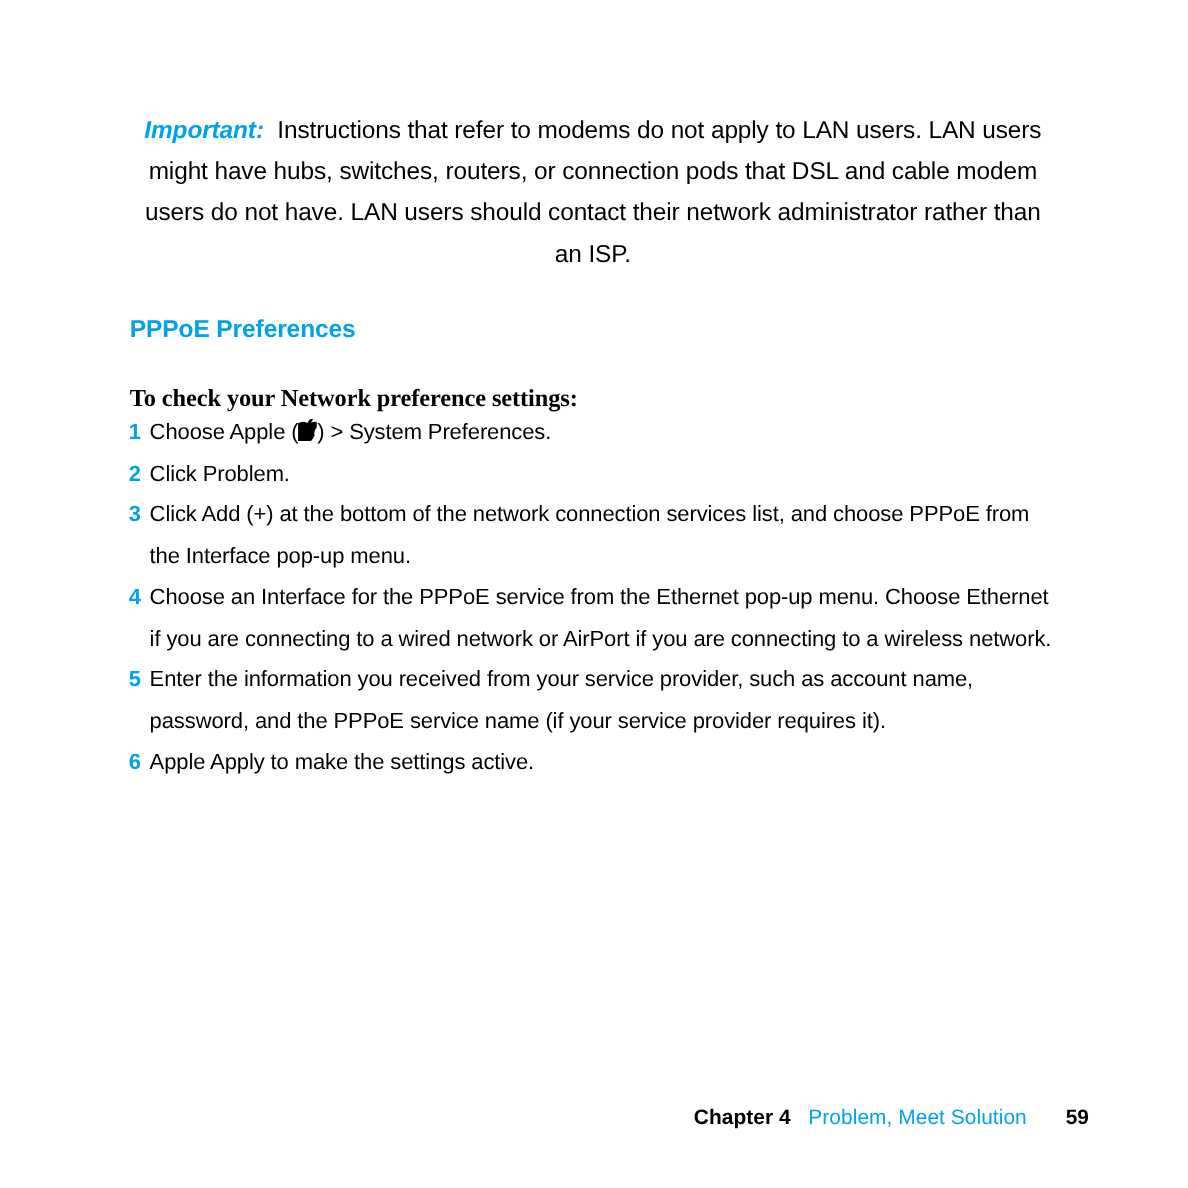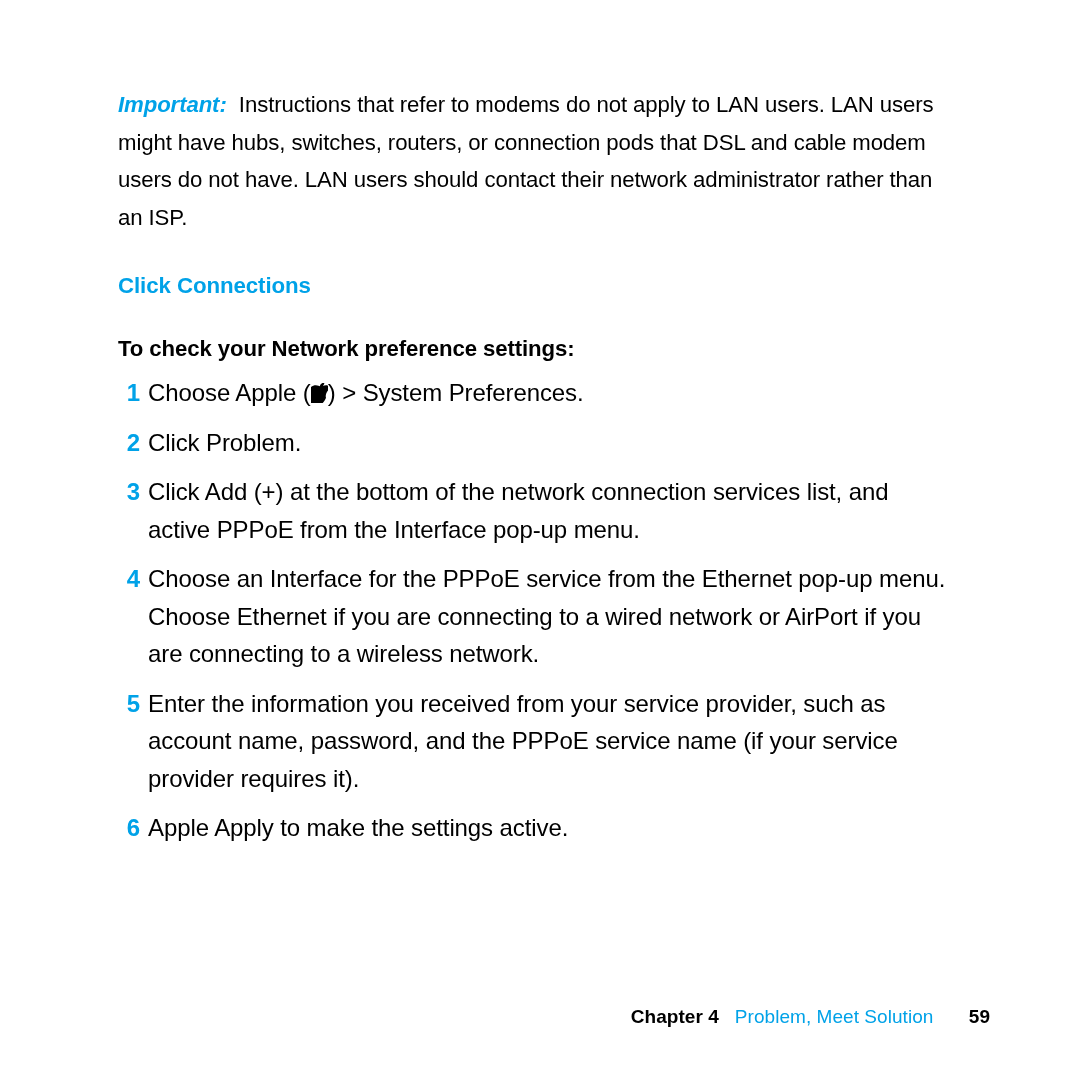--- a/index.html
+++ b/index.html
@@ -14,56 +14,58 @@
   }
   .page {
     position: absolute;
     left: 118px;
     top: 86px;
     width: 842px;
   }
   .para {
     font-size: 22.2px;
     line-height: 37.5px;
-    margin: 0;
+    margin: 13px;
     letter-spacing: -0.1px;
+    text-align: center;
   }
   .important-label {
     color: #00a2e8;
     font-style: italic;
     font-weight: 700;
   }
   .section-heading {
     color: #00a2e8;
     font-weight: 700;
     font-size: 22.3px;
     margin-top: 37px;
     margin-bottom: 0px;
     letter-spacing: -0.1px;
   }
   .subhead {
     font-weight: 700;
     font-size: 22.2px;
     margin-top: 37px;
     margin-bottom: 0px;
     letter-spacing: -0.1px;
+    font-family: Liberation Serif, serif;
   }
   ol.steps {
     list-style: none;
     padding: 0;
     margin: 0;
     counter-reset: step;
   }
   ol.steps > li {
     counter-increment: step;
     position: relative;
     padding-left: 18px;
-    font-size: 24px;
+    font-size: 20px;
     line-height: 37.5px;
-    margin: 12px;
+    margin: 0;
     letter-spacing: -0.1px;
   }
   ol.steps > li::before {
     content: counter(step);
     position: absolute;
     left: -20px;
     width: 30px;
     text-align: right;
     top: 0;
     color: #00a2e8;
@@ -96,33 +98,33 @@
 </style>
 </head>
 <body>
 
 <div class="page">
 
   <p class="para">
     <span class="important-label">Important:</span><span>&nbsp; Instructions that refer to modems do not apply to LAN users. LAN users might have hubs, switches, routers, or connection pods that DSL and cable modem users do not have. LAN users should contact their network administrator rather than an ISP.</span>
   </p>
 
-  <p class="section-heading">Click Connections</p>
+  <p class="section-heading">PPPoE Preferences</p>
 
 
   <p class="subhead">To check your Network preference settings:</p>
 
   <ol class="steps">
     <li>
       <span>Choose Apple (</span><span class="apple-icon"><svg viewBox="0 0 170 200">
             <path fill="#000" d="M120,27c-7,12-20,20-32,19c-2-13,5-27,12-35c8-9,22-16,33-16C135,9,128,18,120,27z M150,147c-6,14-9,20-17,32c-11,17-27,38-47,38c-17,0-22-11-45-11c-23,0-28,11-46,11c-20,0-35-19-46-36C-32,132-36,76-8,47c14-15,36-24,56-24c21,0,34,12,51,12c17,0,27-12,51-12c18,0,37,10,51,27C150,76,142,130,150,147z"></path>
           </svg></span><span>) &gt; System Preferences.</span>
     </li>
     <li>Click Problem.</li>
-    <li>Click Add (+) at the bottom of the network connection services list, and active PPPoE from the Interface pop-up menu.</li>
+    <li>Click Add (+) at the bottom of the network connection services list, and choose PPPoE from the Interface pop-up menu.</li>
     <li>Choose an Interface for the PPPoE service from the Ethernet pop-up menu. Choose Ethernet if you are connecting to a wired network or AirPort if you are connecting to a wireless network.</li>
     <li>Enter the information you received from your service provider, such as account name, password, and the PPPoE service name (if your service provider requires it).</li>
     <li>Apple Apply to make the settings active.</li>
   </ol>
 
 </div>
 
 <div class="footer">
   <span class="chapter-label">Chapter 4</span>
   &nbsp;&nbsp;<span class="chapter-title">Problem, Meet Solution</span>

